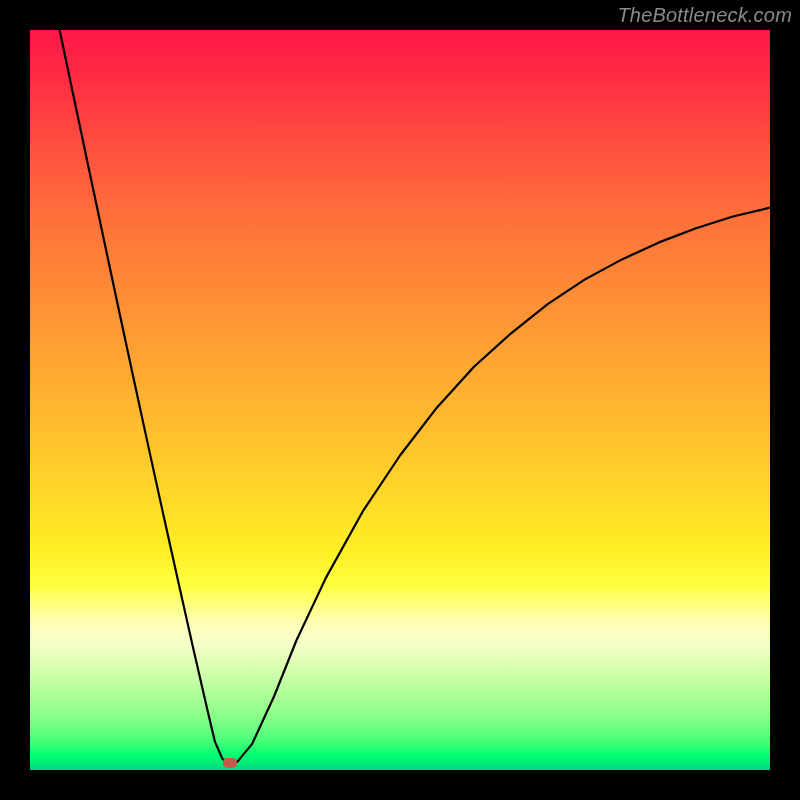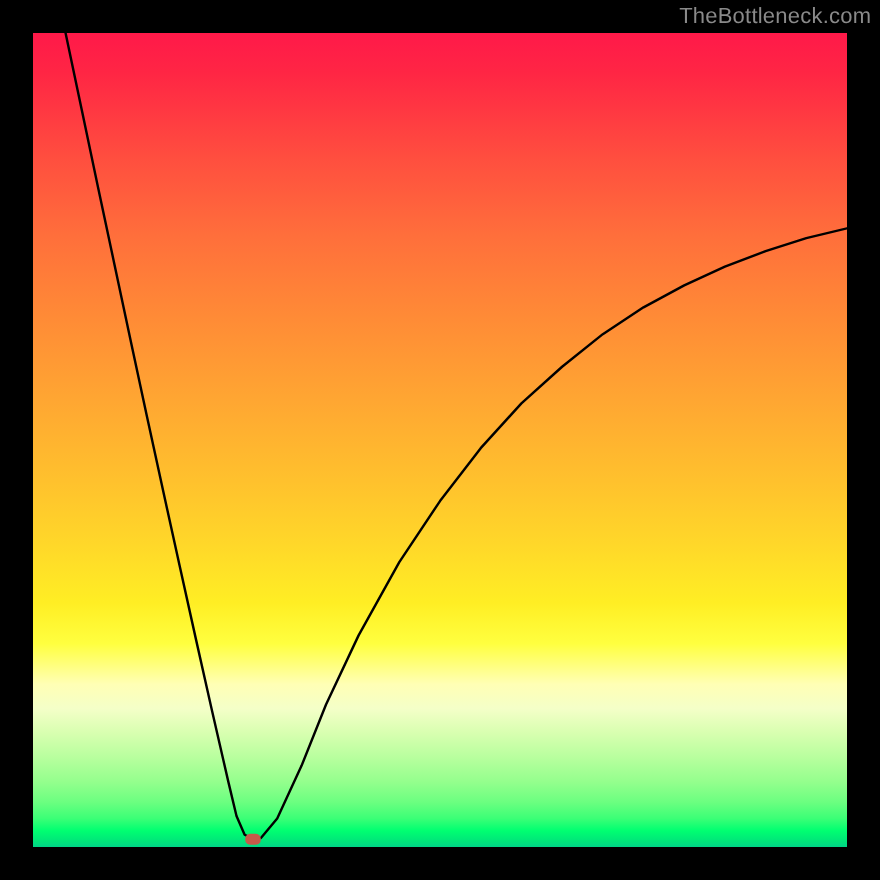--- a/index.html
+++ b/index.html
@@ -72,20 +72,21 @@
     transform: translate(-50%, -50%);
   }
   .attribution {
     position: absolute;
     top: 4px;
     right: 8px;
     font-size: 20px;
     color: #8a8a8a;
     font-weight: 500;
     letter-spacing: 0.2px;
+    font-style: italic;
   }
 </style>
 </head>
 <body>
 
 <div class="frame">
   <div class="attribution">TheBottleneck.com</div>
 
   <div class="plot-area">
     <svg class="curve-svg" viewBox="0 0 740 740" preserveAspectRatio="none">

